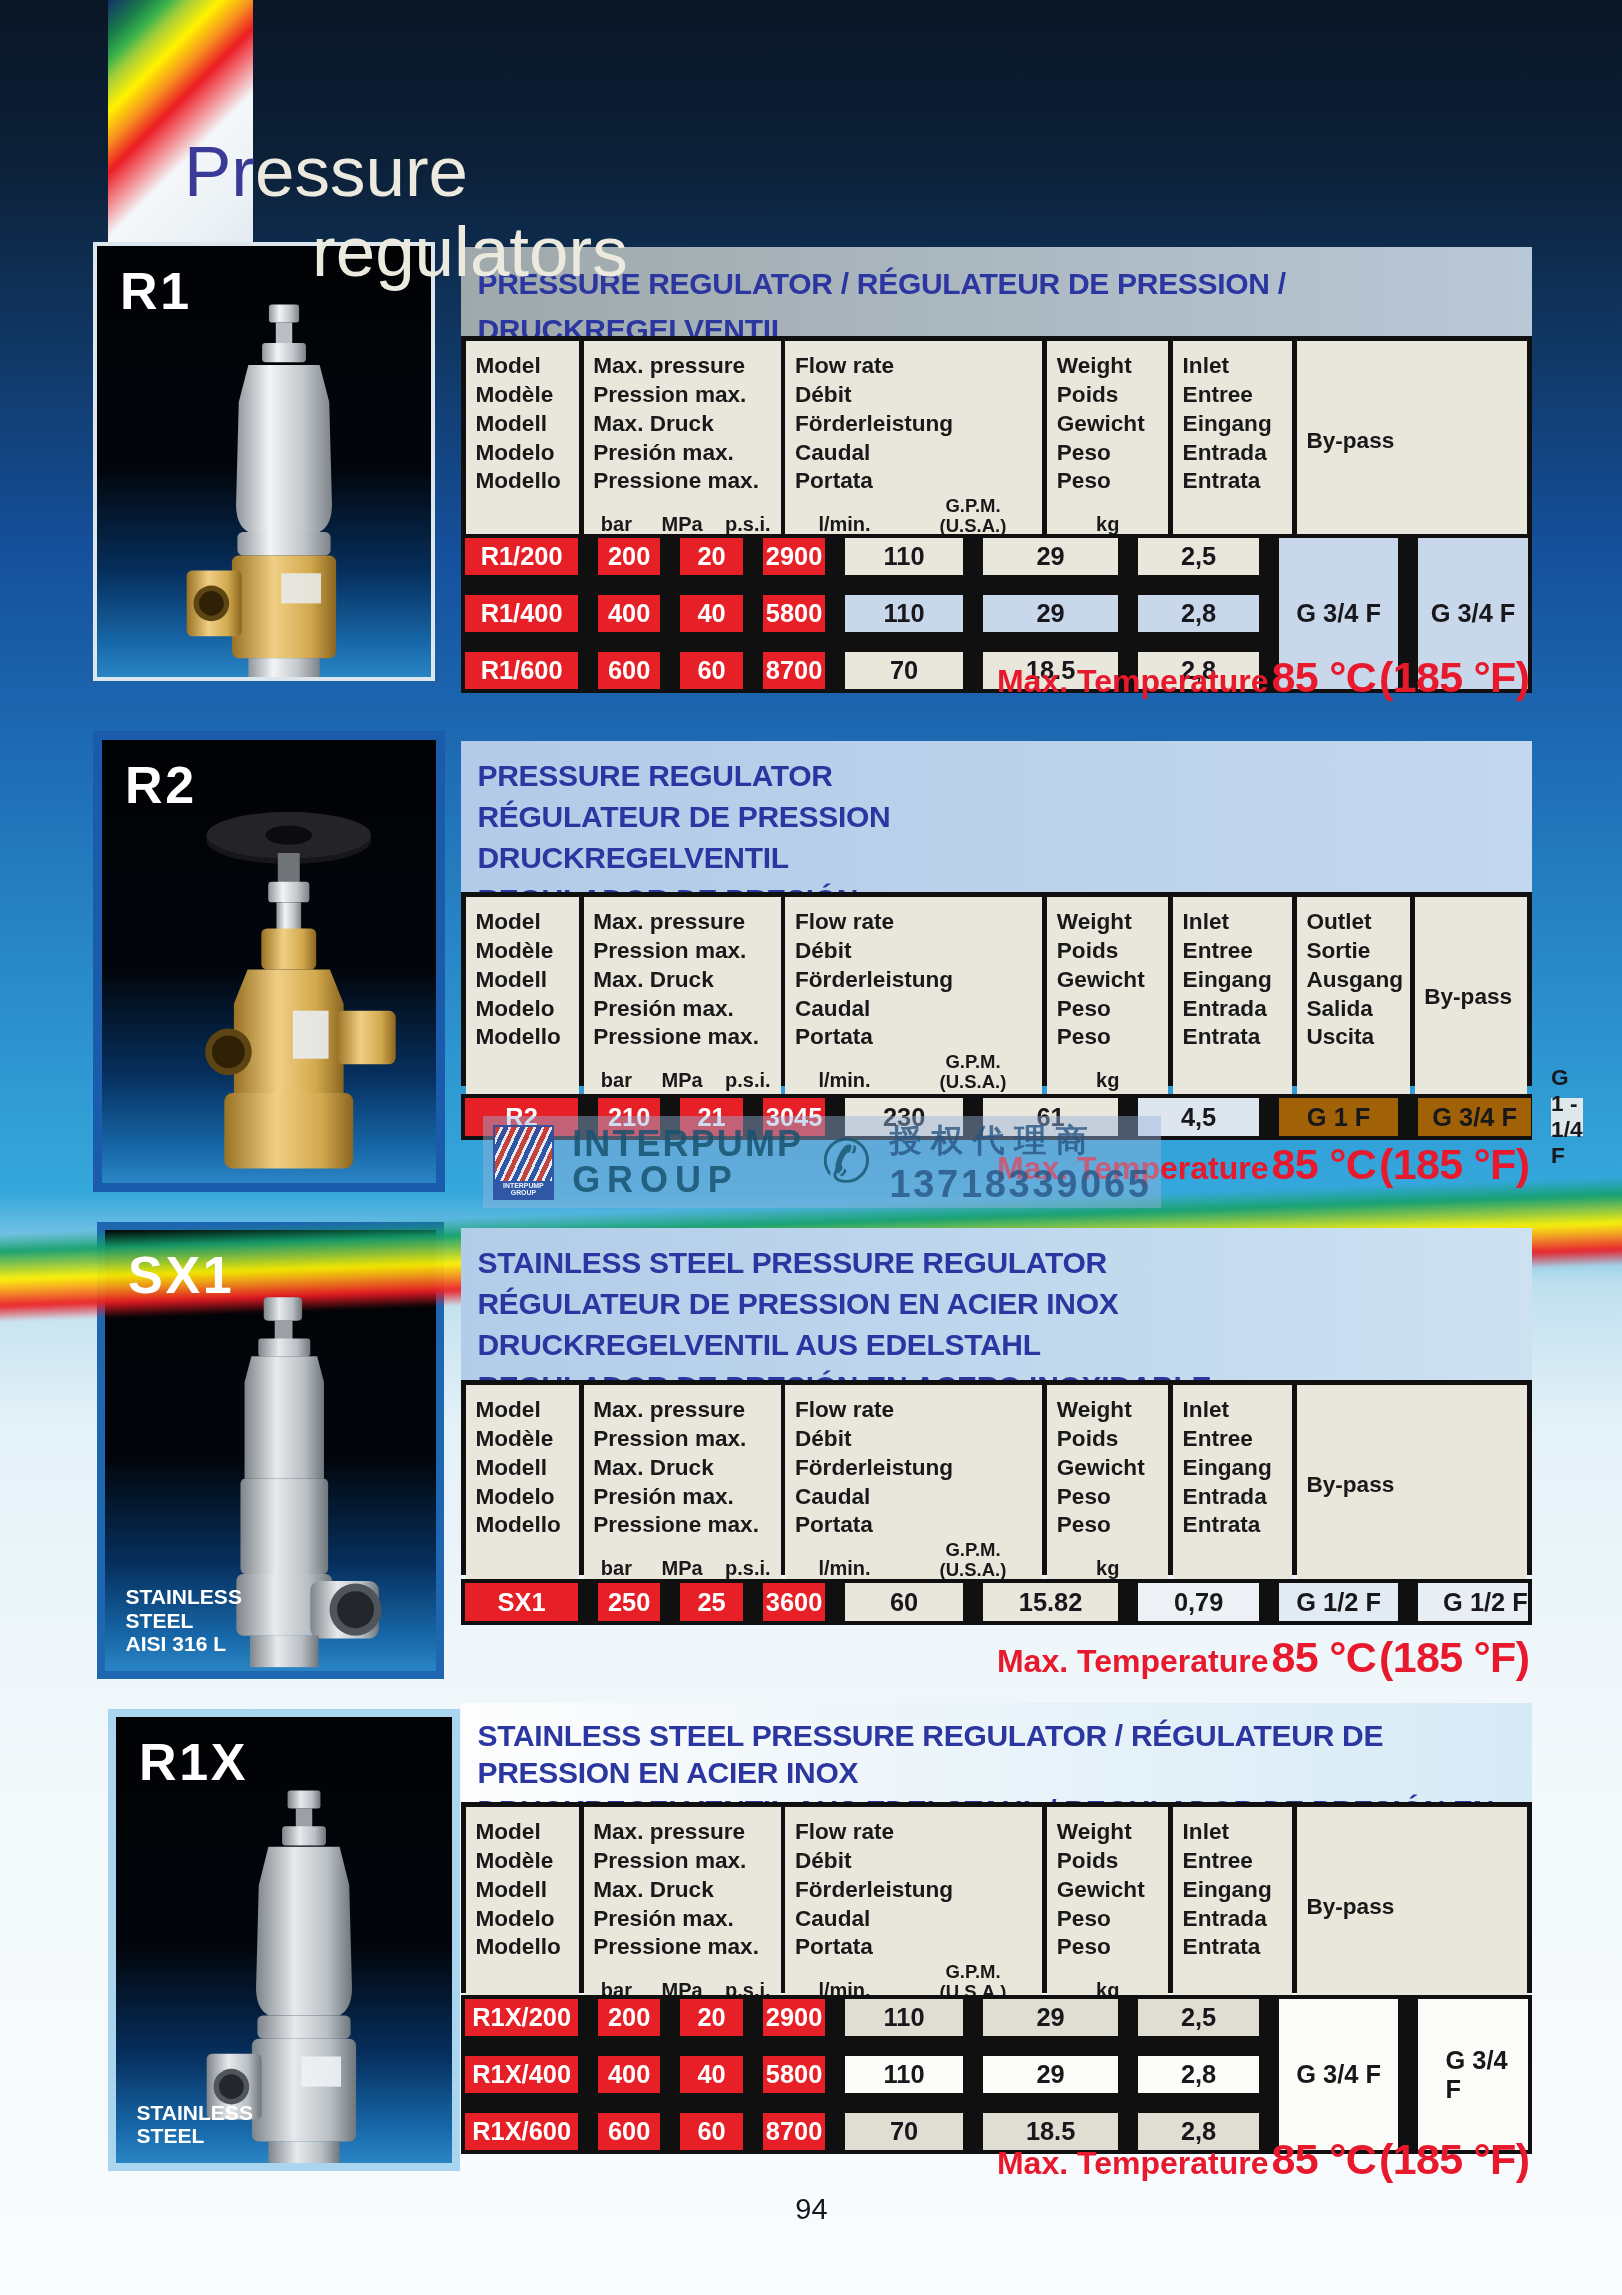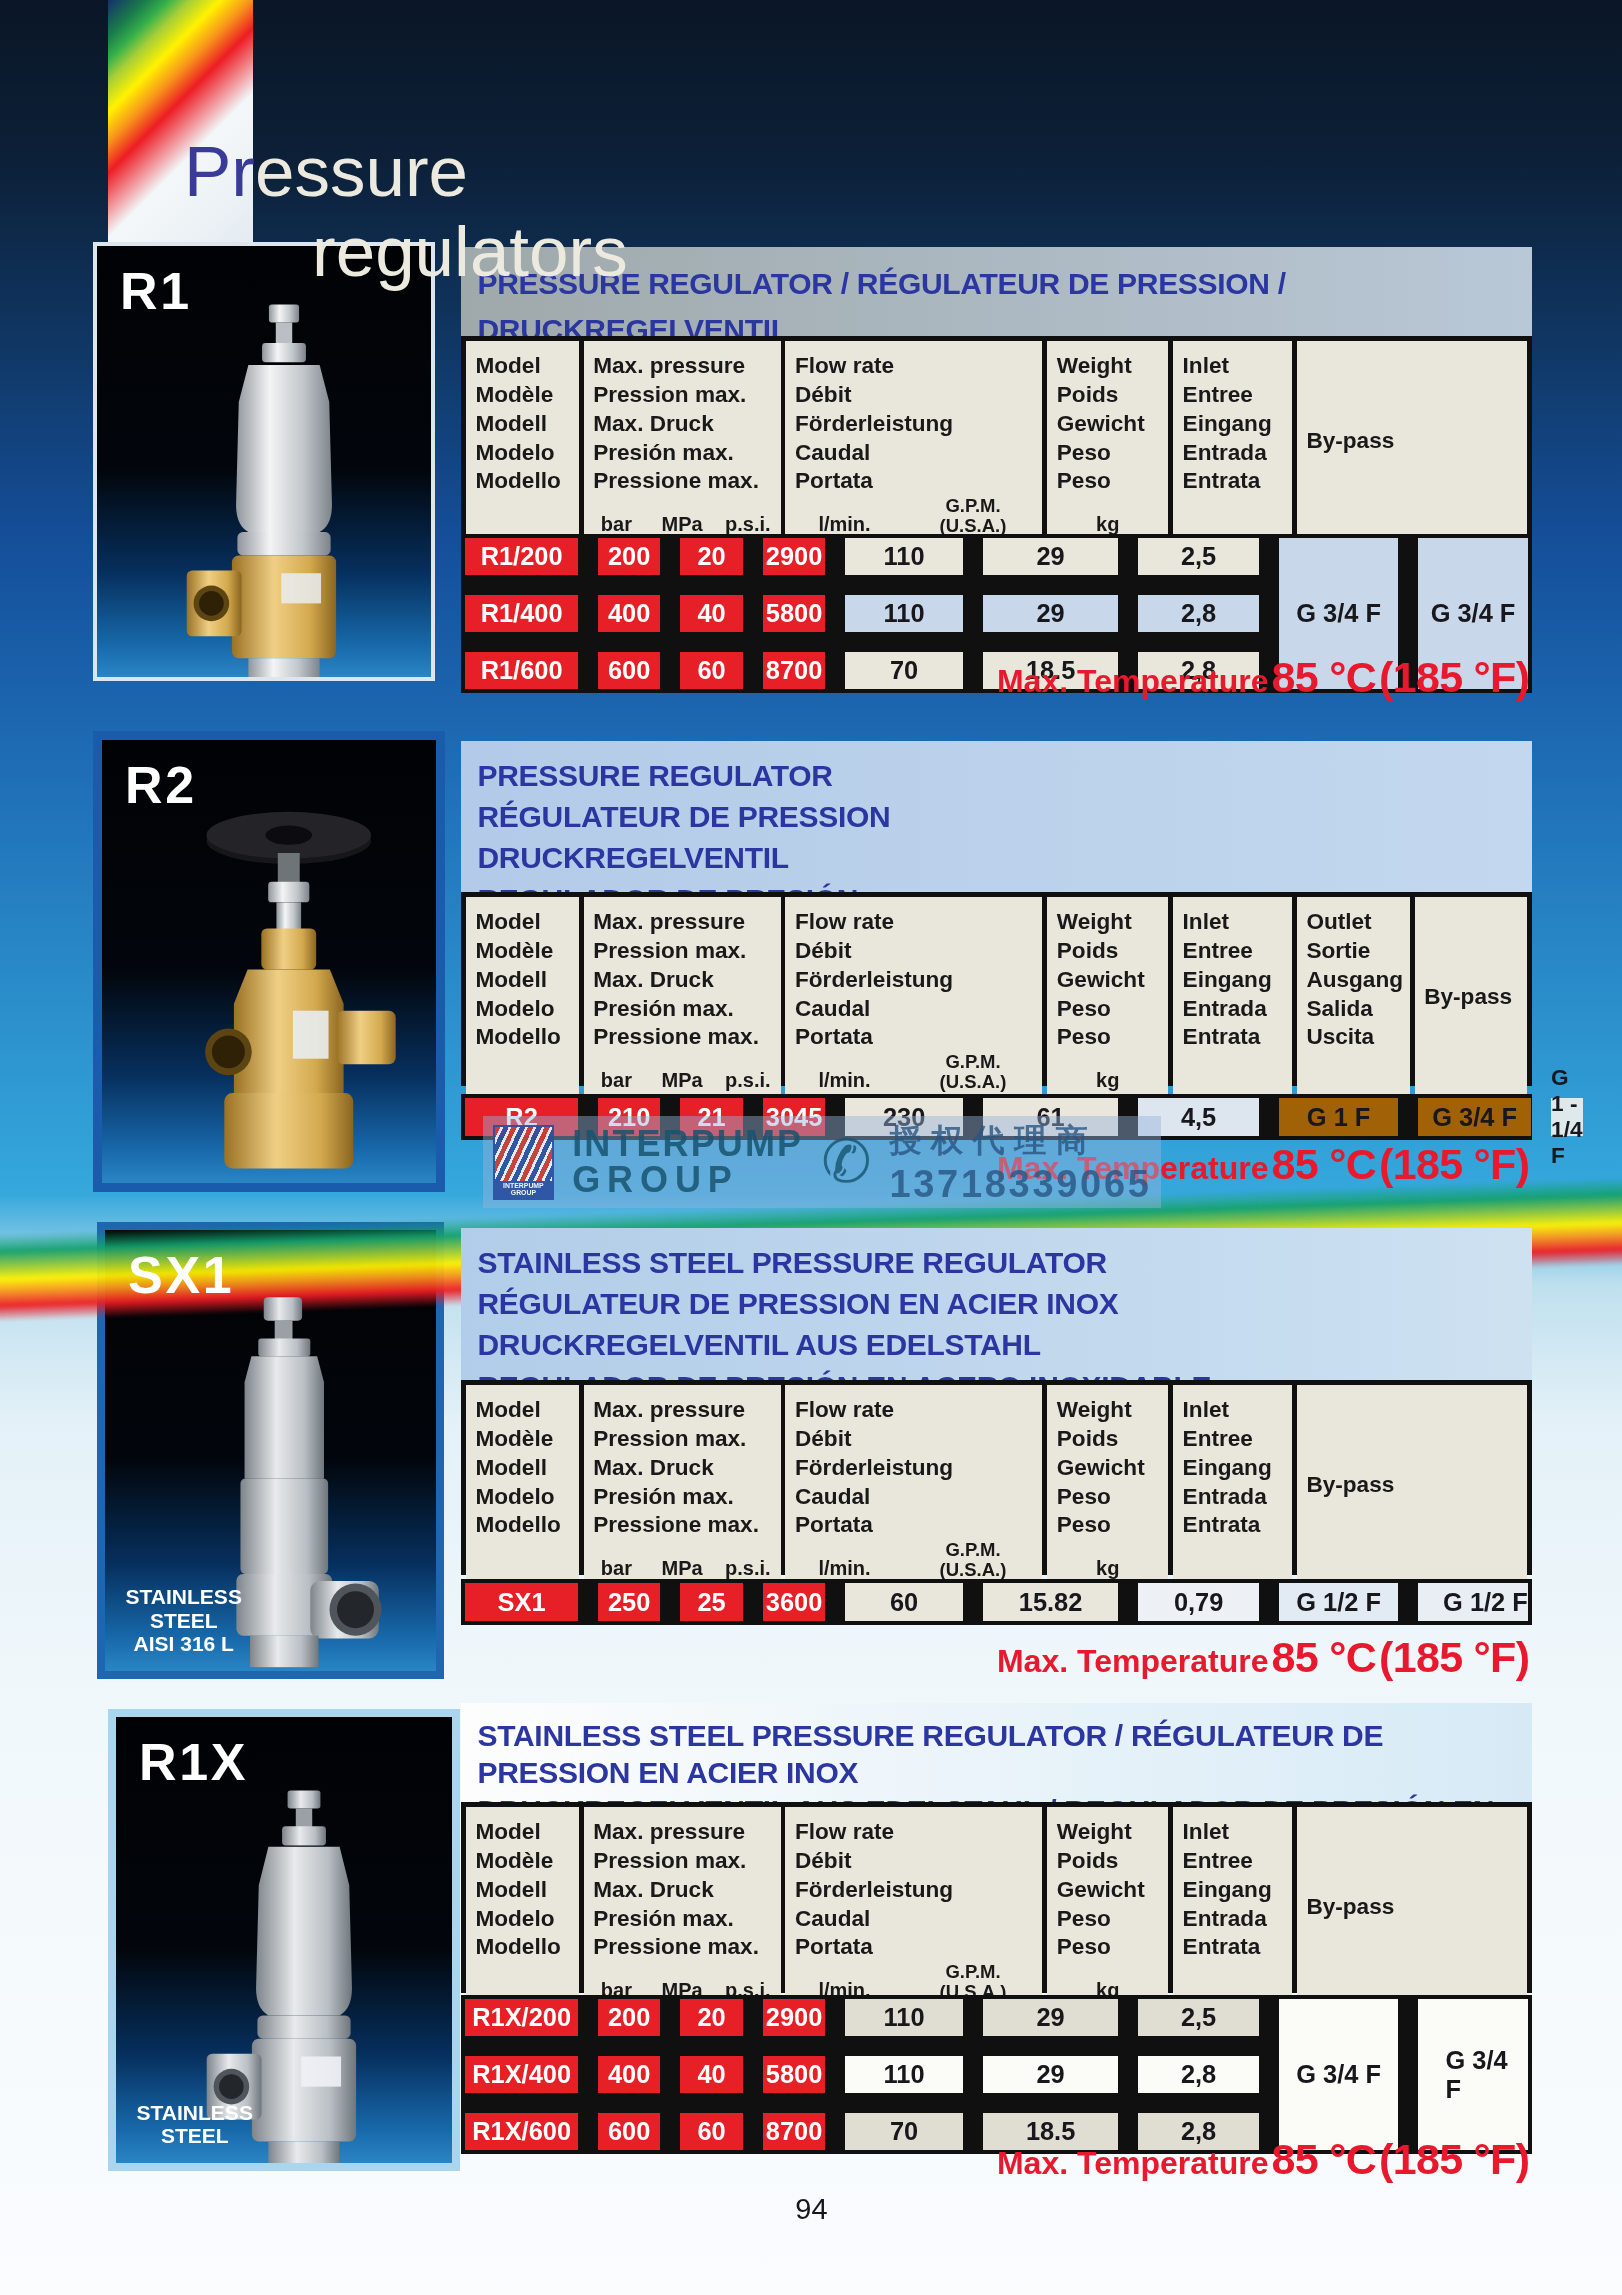--- a/index.html
+++ b/index.html
@@ -18,21 +18,21 @@
         #13306b 0%, #1b7e4a 9%, #36b04a 14%, #a6ce39 19%, #fff200 26%,
         #f7941d 33%, #ed1c24 40%, rgba(255,255,255,0) 55%),
       linear-gradient(135deg,#ffffff 0%,#f2f6f9 60%,#dfe8ee 100%);}
   #page-title{position:absolute;left:184px;top:88px;z-index:6;
     font-size:71px;font-weight:400;letter-spacing:0px;color:#eceade;line-height:1.0;}
   #page-title .accent{color:#3a3a99;}
   #page-title .line2{display:block;margin-left:128px;margin-top:9.6px;}
 
   
   .photo-panel{position:absolute;overflow:hidden;
-    background:linear-gradient(180deg,#010204 0%,#02060c 52%,#06305f 76%,#1767a8 92%,#2a85c4 100%);text-align:center;}
+    background:linear-gradient(180deg,#010204 0%,#02060c 52%,#06305f 76%,#1767a8 92%,#2a85c4 100%);}
   .photo-panel .plabel{position:absolute;left:23px;top:15px;color:#ffffff;
     font-size:52px;font-weight:700;letter-spacing:2.7px;z-index:3;}
   .photo-panel .pbadge{position:absolute;left:20.6px;bottom:15px;color:#ffffff;
     font-size:21px;font-weight:700;line-height:1.12;z-index:3;}
   .photo-panel svg{position:absolute;left:50%;transform:translateX(-42%);bottom:-5.5px;z-index:2;}
 
   
   .section{position:absolute;left:461px;width:1071px;z-index:5;}
   .band{position:absolute;left:0;right:0;top:0;}
   .band .stitle{font-weight:700;color:#2b36a0;font-size:30px;line-height:1.55;

